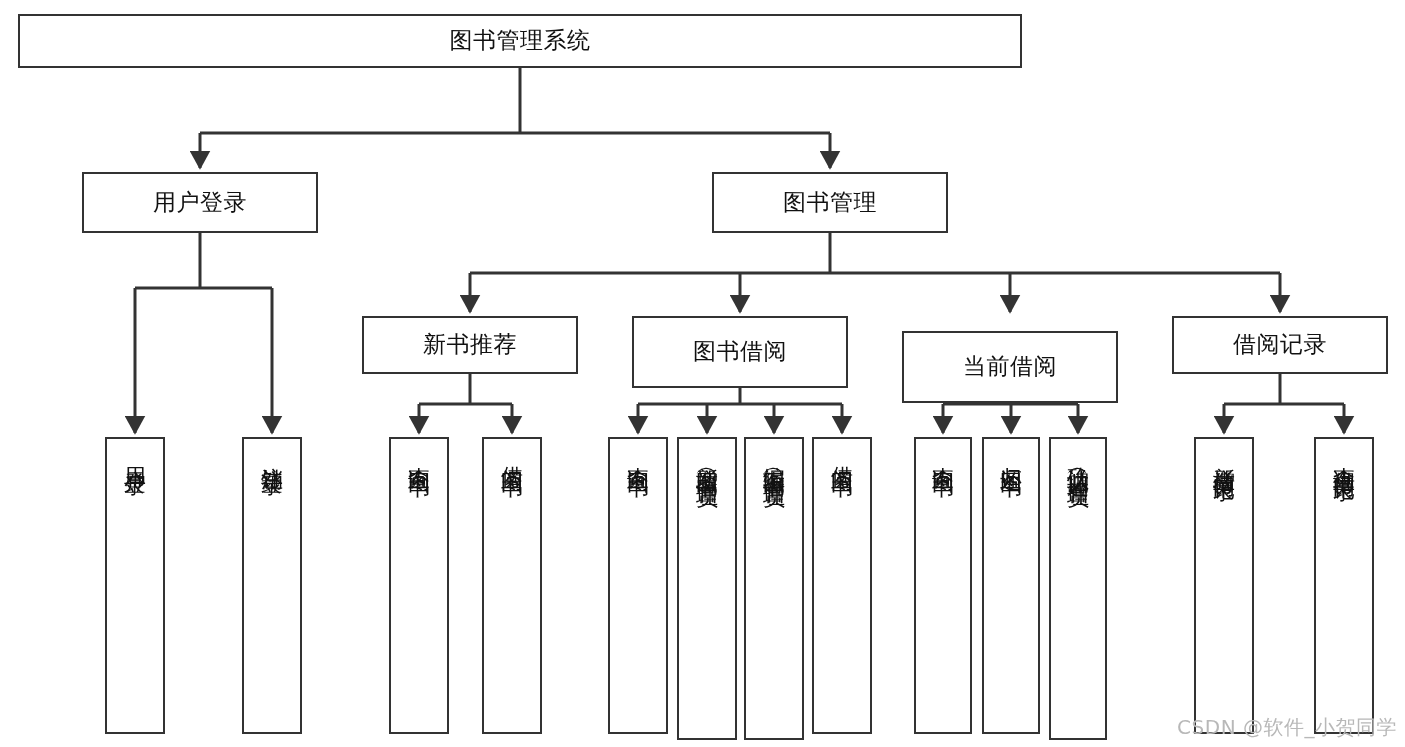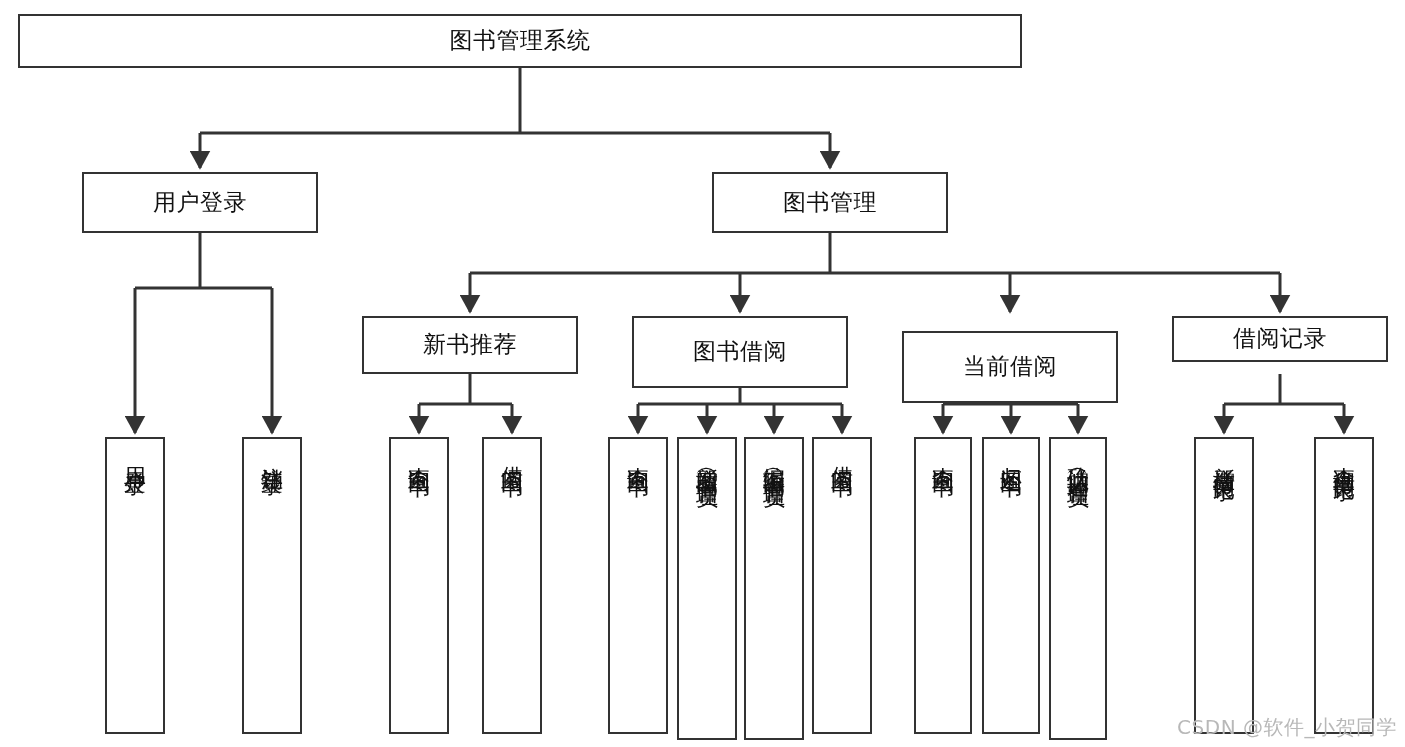--- a/index.html
+++ b/index.html
@@ -138,21 +138,21 @@
 
   <div class="node horiz" style="left:362px; top:316px; width:216px; height:58px;">
     <span class="label">新书推荐</span>
   </div>
   <div class="node horiz" style="left:632px; top:316px; width:216px; height:72px;">
     <span class="label">图书借阅</span>
   </div>
   <div class="node horiz" style="left:902px; top:331px; width:216px; height:72px;">
     <span class="label">当前借阅</span>
   </div>
-  <div class="node horiz" style="left:1172px; top:316px; width:216px; height:46px;">
+  <div class="node horiz" style="left:1172px; top:316px; width:216px; height:58px;">
     <span class="label">借阅记录</span>
   </div>
 
   <div class="node vert" style="left:105px; top:437px; width:60px; height:297px;">
     <span class="label">用户登录</span>
   </div>
   <div class="node vert" style="left:242px; top:437px; width:60px; height:297px;">
     <span class="label">注销登录</span>
   </div>
 

